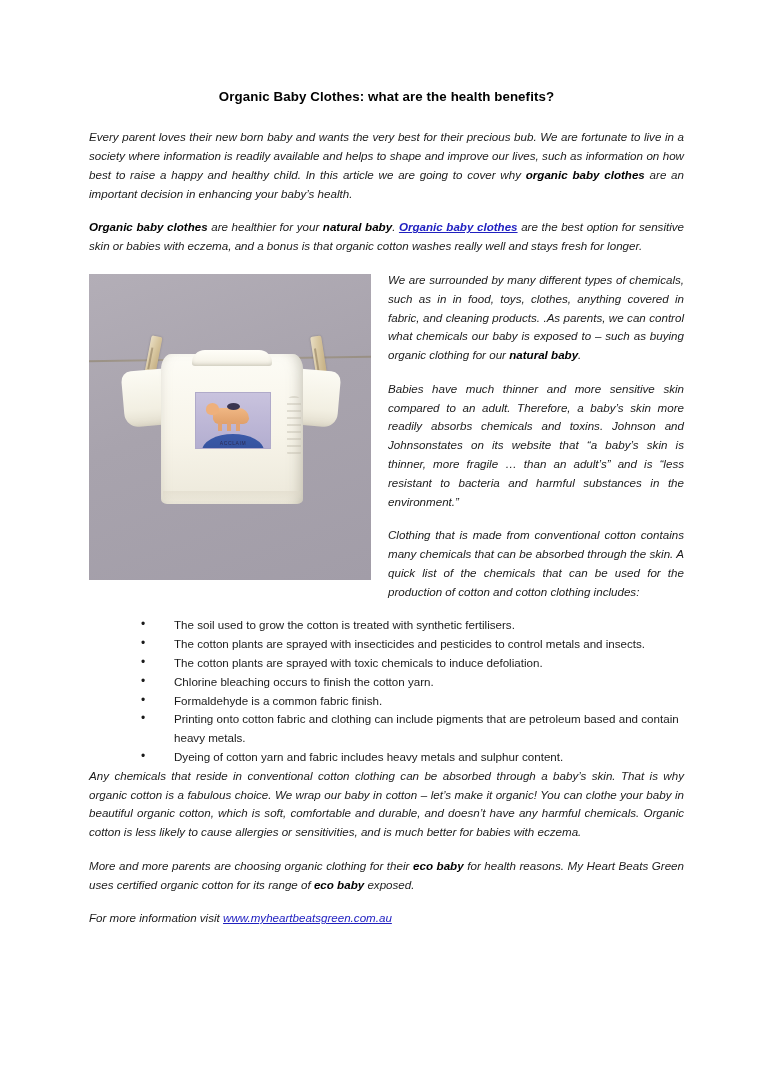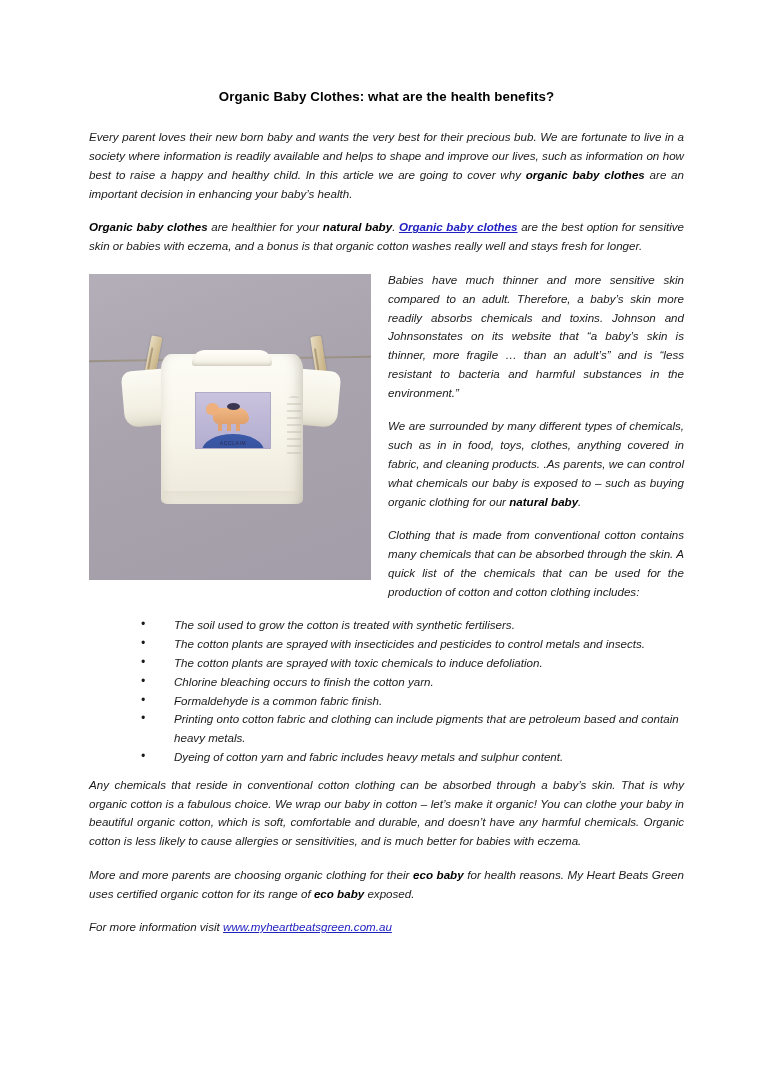--- a/index.html
+++ b/index.html
@@ -200,24 +200,23 @@
   .shirt .hemfold {
     position: absolute;
     left: 40px; bottom: 2px;
     width: 138px; height: 12px;
     background: linear-gradient(180deg, rgba(220,214,198,.5), rgba(255,255,255,0));
     border-radius: 0 0 8px 8px;
   }
 
   
   ul.bullets {
-    margin: 0 0 9px 0;
+    margin: 0 0 0 0;
     padding: 0 0 0 52px;
     list-style: none;
-    font-style: italic;
   }
   ul.bullets li {
     position: relative;
     font-size: 11.6px;
     line-height: 1.62;
     padding-left: 33px;
     margin: 0;
     color: #1a1a1a;
   }
   ul.bullets li::before {
@@ -255,23 +254,23 @@
           <div class="hill"></div>
           <div class="animal"></div>
           <div class="legs"></div>
           <div class="word">ACCLAIM</div>
         </div>
         <div class="hemfold"></div>
       </div>
     </div>
   </div>
 
+  <p class="body-text"><span>We are surrounded by  many different types of chemicals, such as in  in food, toys, clothes, anything covered in fabric, and cleaning products. .As parents, we can control what chemicals our baby is exposed to – such as buying organic clothing for our </span><b>natural baby</b><span>.</span></p>
+
   <p class="body-text">Babies have much thinner and more sensitive skin compared to an adult.  Therefore, a baby’s skin more readily absorbs chemicals and toxins. Johnson and Johnsonstates on its website that “a baby’s skin is thinner, more fragile … than an adult’s” and is “less resistant to bacteria and harmful substances in the environment.”</p>
-
-  <p class="body-text"><span>We are surrounded by  many different types of chemicals, such as in  in food, toys, clothes, anything covered in fabric, and cleaning products. .As parents, we can control what chemicals our baby is exposed to – such as buying organic clothing for our </span><b>natural baby</b><span>.</span></p>
 
   <p class="body-text">Clothing that is made from conventional cotton contains many chemicals that can be absorbed through the skin.  A quick list of the chemicals that can be used for the production of cotton and cotton clothing includes:</p>
 
   <div class="clearer"></div>
 
   <ul class="bullets">
     <li>The soil used to grow the cotton is treated with synthetic fertilisers.</li>
     <li>The cotton plants are sprayed with insecticides and pesticides to control metals and insects.</li>
     <li>The cotton plants are sprayed with toxic chemicals to induce defoliation.</li>
     <li>Chlorine bleaching occurs to finish the cotton yarn.</li>

